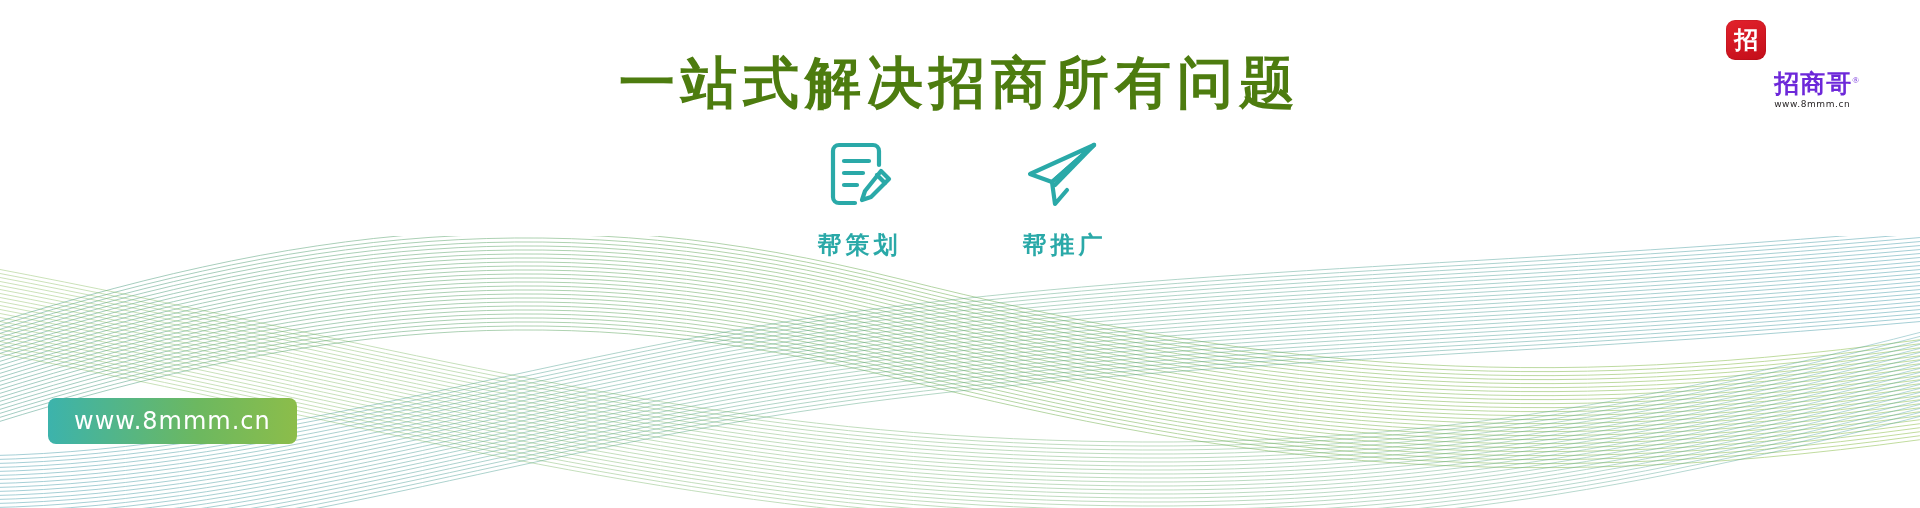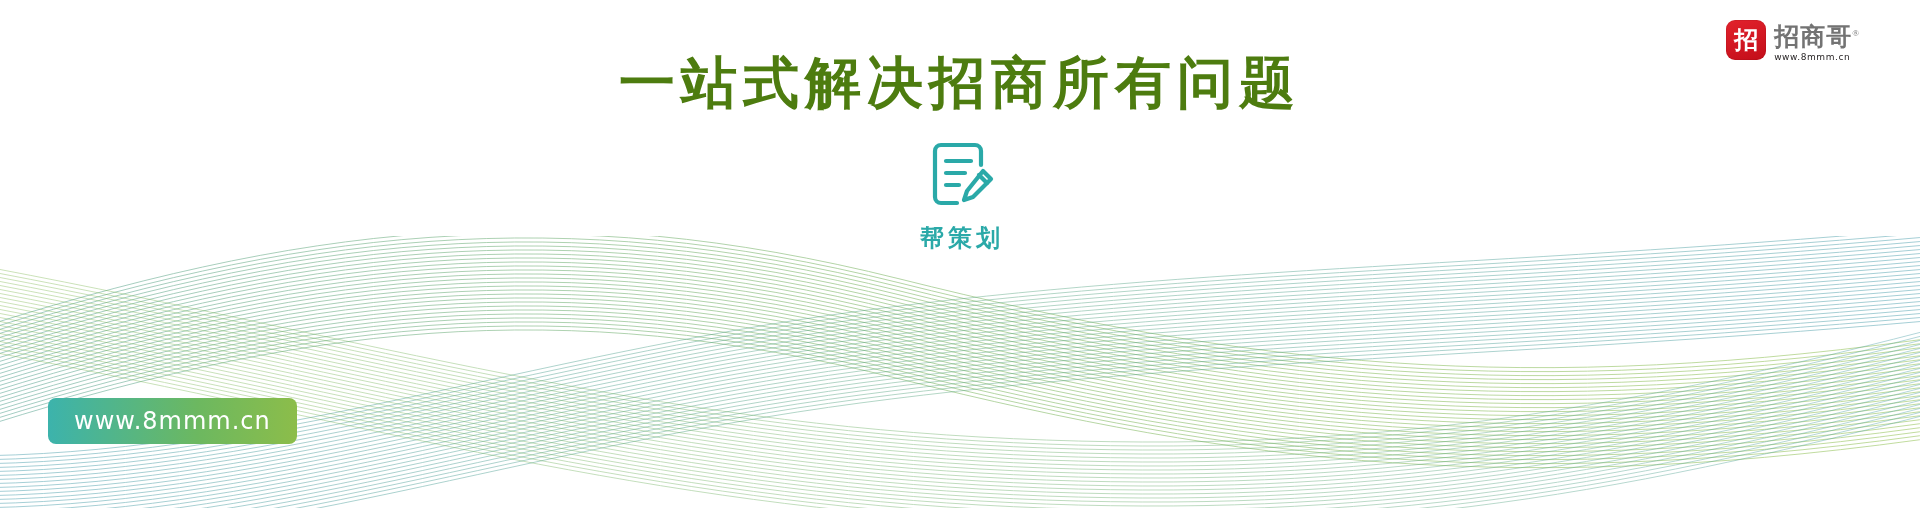--- a/index.html
+++ b/index.html
@@ -46,28 +46,29 @@
     line-height:1;
     letter-spacing:0;
     font-family:"DejaVu Sans","Liberation Sans",sans-serif;
   }
   .logo-text{
     display:flex;
     flex-direction:column;
     justify-content:flex-start;
   }
   .logo-name{
-    color:#737373;
+    color:#6d28d9;
     font-size:25px;
     font-weight:bold;
     line-height:26px;
     letter-spacing:1px;
     font-family:Liberation Serif, serif;
     position:relative;
     white-space:nowrap;
+    margin-top:47px;
   }
   .logo-reg{
     font-size:9px;
     vertical-align:super;
     font-weight:normal;
   }
   .logo-url{
     color:#231f20;
     font-size:9px;
     line-height:12px;
@@ -106,21 +107,21 @@
     flex-direction:column;
     align-items:center;
   }
   .feature-icon{
     height:78px;
     display:flex;
     align-items:center;
     justify-content:center;
   }
   .feature-label{
-    margin-top:11px;
+    margin-top:18px;
     color:#2aa9a8;
     font-size:24px;
     line-height:28px;
     letter-spacing:4px;
     font-weight:bold;
     font-family:"DejaVu Sans","Liberation Sans",sans-serif;
     white-space:nowrap;
     text-indent:4px;
   }
 
@@ -280,20 +281,30 @@
           <path d="M25 26 H50"></path>
           <path d="M25 38 H44"></path>
           <path d="M25 50 H38"></path>
           <path d="M62 36 L70 44 L52 62 L43 65 L46 56 Z"></path>
           <path d="M58 40 L66 48"></path>
         </svg>
       </div>
       <div class="feature-label">帮策划</div>
     </div>
 
+    <div class="feature">
+      <div class="feature-icon">
+        <svg width="82" height="78" viewBox="0 0 82 78" fill="none" stroke="#2aa9a8" stroke-width="4.2" stroke-linecap="round" stroke-linejoin="round">
+          <path d="M72 10 L8 39 L30 47 Z"></path>
+          <path d="M72 10 L30 47 L33 69 L45 55"></path>
+          <path d="M72 10 L33 50"></path>
+        </svg>
+      </div>
+      <div class="feature-label">帮推广</div>
+    </div>
 
 
 
   </div>
 
   <div class="url-badge">
     <span>www.8mmm.cn</span>
   </div>
 
 </div>

